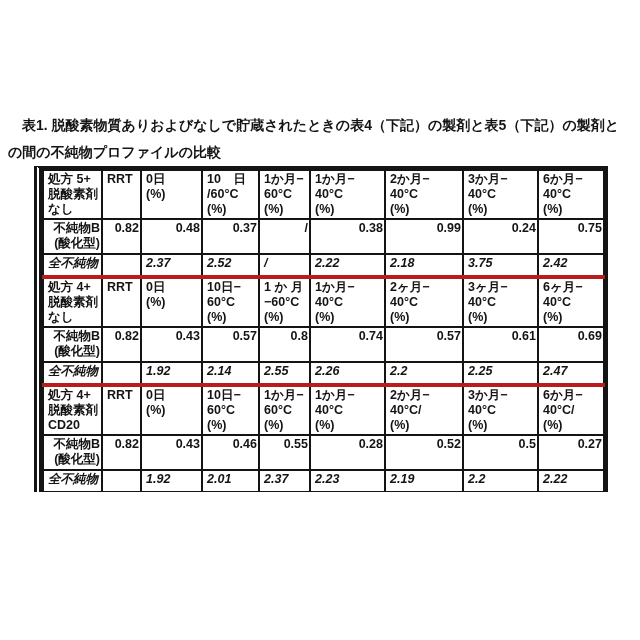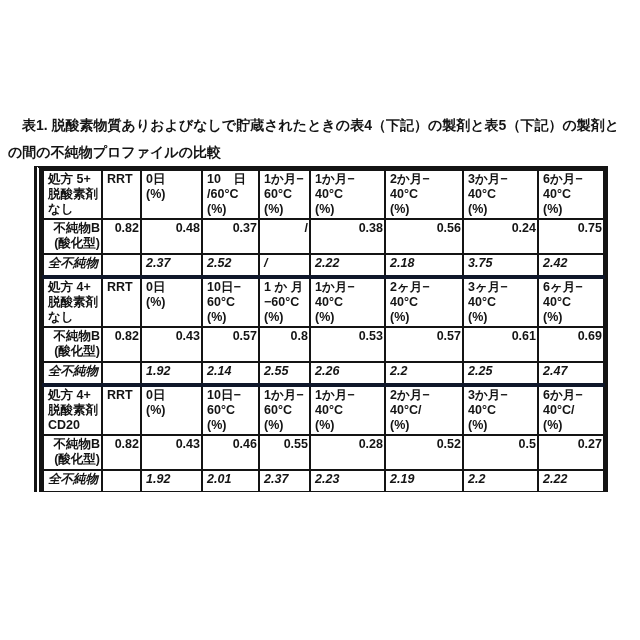--- a/index.html
+++ b/index.html
@@ -20,21 +20,21 @@
   table.grid{border-collapse:collapse;table-layout:fixed;width:561px;}
   table.grid td{
     border:2px solid #141414;vertical-align:top;
     padding:1px 1px 1px 4px;font-size:12.5px;line-height:15px;
     white-space:pre-line;overflow:hidden;font-weight:700;color:#141414;
   }
   tr.hdr1 td{height:50px;margin-top:6px;}
   tr.hdr td{height:44px;}
   tr.imp td{height:31px;text-align:right;}
   tr.tot td{height:18px;font-style:italic;}
-  tr.sec td{border-top:4px solid #0f172a;}
+  tr.sec td{border-top:4px solid #b91c1c;}
   .footnote{
     position:absolute;left:7px;top:496px;margin:0;font-size:13.5px;line-height:17px;
   }
   .footnote sup{font-size:10px;line-height:0;}
 </style>
 </head>
 <body>
 
 <div class="page">
 
@@ -82,21 +82,21 @@
 (%)</td>
         </tr>
         <tr class="imp">
           <td>不純物B
 (酸化型)</td>
           <td>0.82</td>
           <td>0.48</td>
           <td>0.37</td>
           <td>/</td>
           <td>0.38</td>
-          <td>0.56</td>
+          <td>0.99</td>
           <td>0.24</td>
           <td>0.75</td>
         </tr>
         <tr class="tot">
           <td>全不純物</td>
           <td></td>
           <td>2.37</td>
           <td>2.52</td>
           <td>/</td>
           <td>2.22</td>
@@ -131,21 +131,21 @@
 40°C
 (%)</td>
         </tr>
         <tr class="imp">
           <td>不純物B
 (酸化型)</td>
           <td>0.82</td>
           <td>0.43</td>
           <td>0.57</td>
           <td>0.8</td>
-          <td>0.53</td>
+          <td>0.74</td>
           <td>0.57</td>
           <td>0.61</td>
           <td>0.69</td>
         </tr>
         <tr class="tot">
           <td>全不純物</td>
           <td></td>
           <td>1.92</td>
           <td>2.14</td>
           <td>2.55</td>

